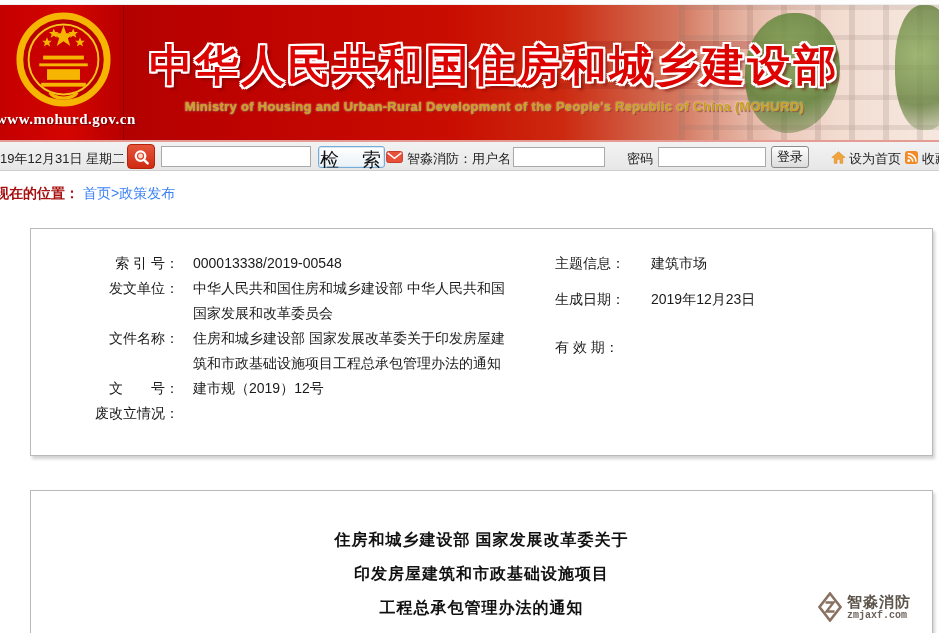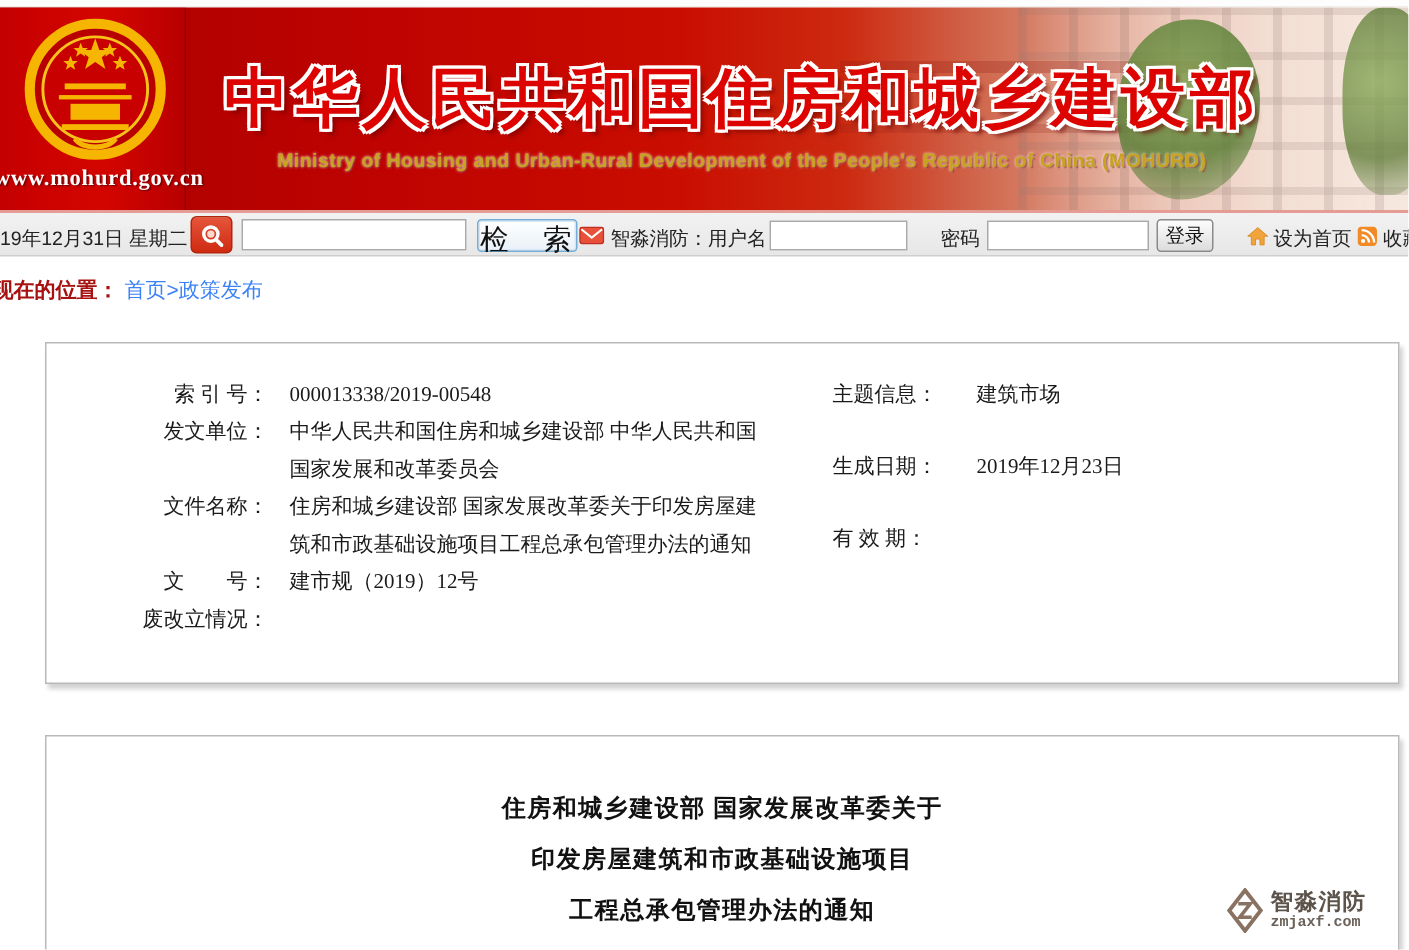--- a/index.html
+++ b/index.html
@@ -64,29 +64,29 @@
   .rss-icon { left:905px; top:9px; }
   .fav-label { left:922px; top:8px; cursor:pointer; }
 
   
   .breadcrumb { position:absolute; left:-5px; top:185px; font-size:14px; white-space:nowrap; }
   .crumb-label { color:#a81111; font-weight:bold; }
   .crumb-path { color:#3b82f6; margin-left:4px; }
 
   
   .infobox { position:absolute; left:30px; top:228px; width:903px; height:228px; background:#fff;
-    border:1px solid #b9b9b9; box-shadow:2px 3px 3px rgba(0,0,0,.18);font-family:Liberation Serif, serif; }
+    border:1px solid #b9b9b9; box-shadow:2px 3px 3px rgba(0,0,0,.18); }
   .meta-left { position:absolute; left:28px; top:22px; width:460px; font-size:14px; color:#1a1a1a; }
   .meta-row { display:flex; align-items:flex-start; }
   .meta-label { width:120px; text-align:right; line-height:25px; white-space:pre; flex:none; color:#1a1a1a; }
   .meta-value { width:312px; margin-left:14px; line-height:25px; color:#1a1a1a; }
   .meta-right { position:absolute; left:524px; top:22px; width:360px; font-size:14px; color:#1a1a1a; }
   .meta-right .meta-label { width:78px; text-align:left; }
   .meta-right .meta-value { width:250px; margin-left:18px; }
-  .mr-0 { margin-bottom:23px; } .mr-1 { margin-bottom:23px; } .mr-2 { margin-bottom:13px;align-items:flex-end; }
+  .mr-0 { margin-bottom:11px; } .mr-1 { margin-bottom:23px; } .mr-2 { margin-bottom:13px;align-items:flex-end; }
 
   
   .docbox { position:absolute; left:30px; top:490px; width:903px; height:165px; background:#fff;
     border:1px solid #b9b9b9; box-shadow:2px 3px 3px rgba(0,0,0,.18); padding-top:32px; }
   .doc-line { text-align:center; font-family:"Liberation Serif","DejaVu Serif",serif;
     font-weight:bold; font-size:16px; line-height:34px; color:#111; letter-spacing:1px; }
 
   
   .watermark { position:absolute; left:818px; top:592px; display:flex; align-items:center; }
   .wm-text { margin-left:5px; }

